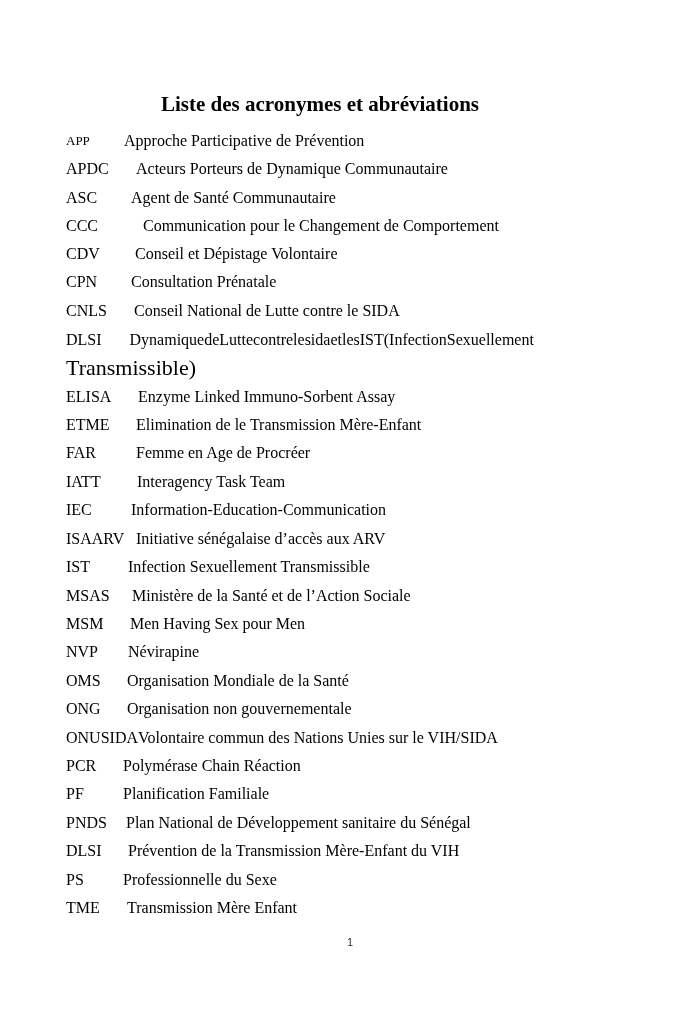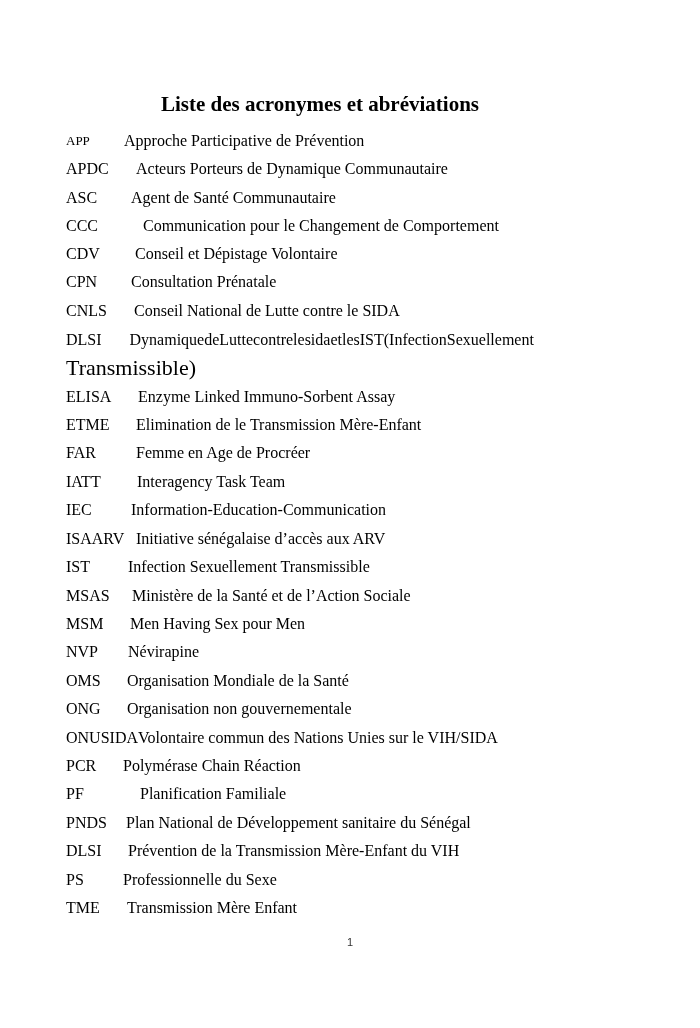--- a/index.html
+++ b/index.html
@@ -143,21 +143,21 @@
     <span class="def" style="left:72px">Volontaire commun des Nations Unies sur le VIH/SIDA</span>
   </div>
 
   <div class="row" style="top:754px">
     <span class="acr">PCR</span>
     <span class="def" style="left:57px">Polymérase Chain Réaction</span>
   </div>
 
   <div class="row" style="top:782px">
     <span class="acr">PF</span>
-    <span class="def" style="left:74px">Planification Familiale</span>
+    <span class="def" style="left:57px">Planification Familiale</span>
   </div>
 
   <div class="row" style="top:811px">
     <span class="acr">PNDS</span>
     <span class="def" style="left:60px">Plan National de Développement sanitaire du Sénégal</span>
   </div>
 
   <div class="row" style="top:839px">
     <span class="acr">DLSI</span>
     <span class="def" style="left:62px">Prévention de la Transmission Mère-Enfant du VIH</span>

